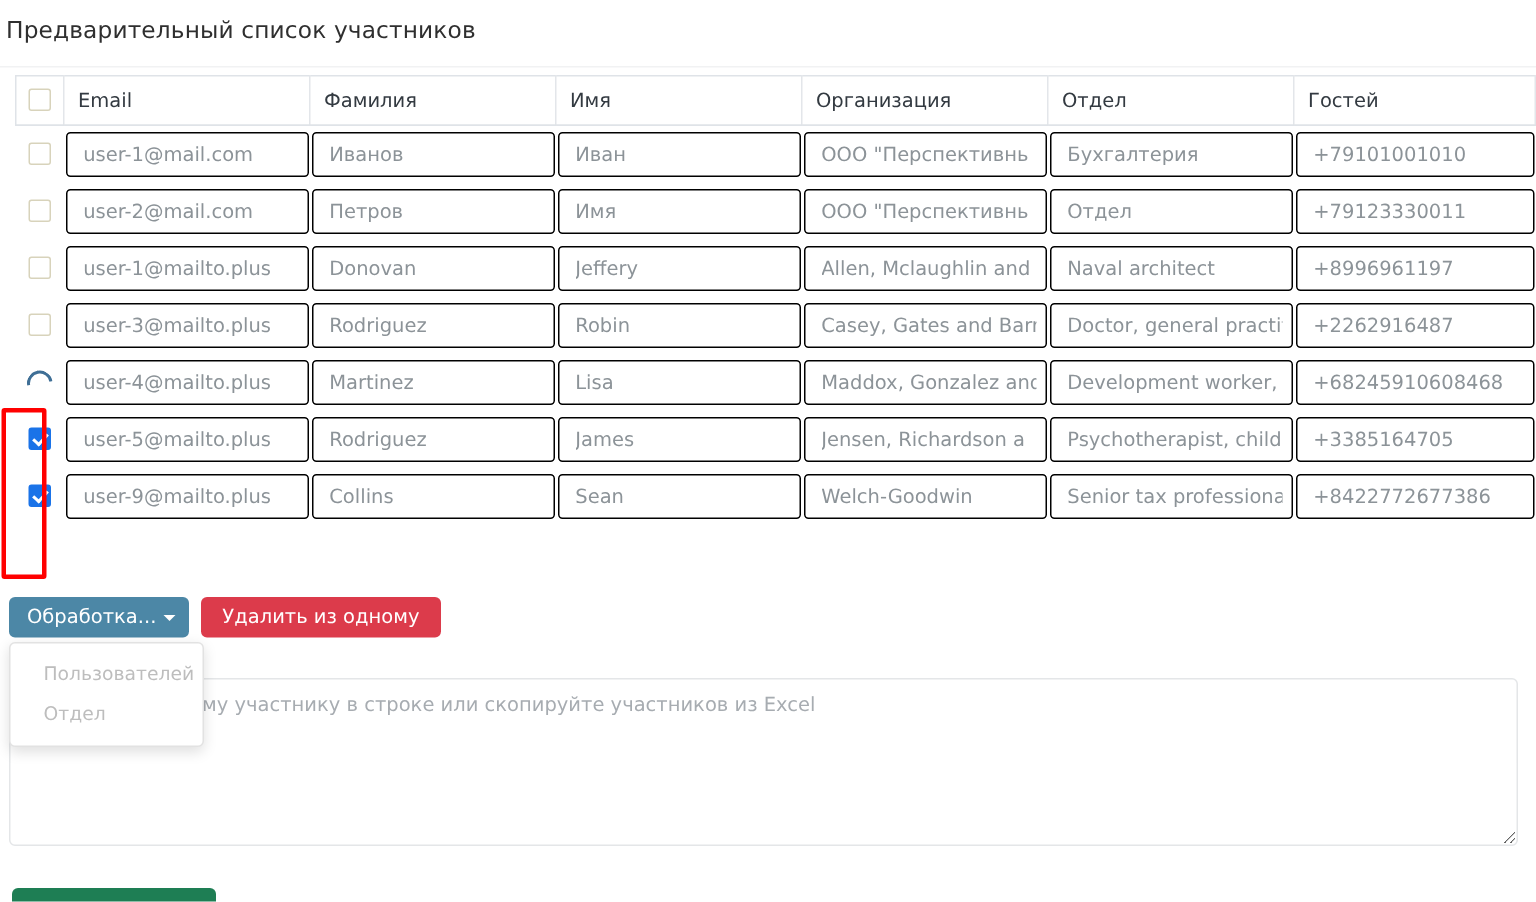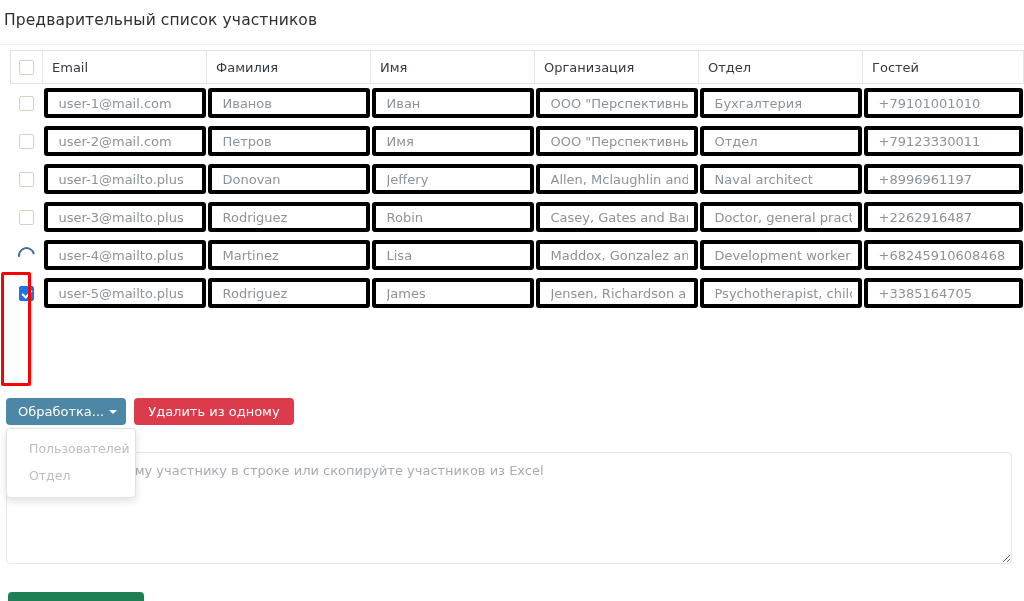--- a/index.html
+++ b/index.html
@@ -81,21 +81,21 @@
   col.c-dept  { width: 164px; }
   col.c-phone { width: 161px; }
 
   
   .cell-input {
     display: block;
     box-sizing: border-box;
     width: 100%;
     height: 30px;
     line-height: 28px;
-    border: 4px solid #000000;
+    border: 1px solid #000000;
     border-radius: 3px;
     background: #ffffff;
     color: #8c9398;
     font-family: inherit;
     font-size: 13px;
     padding: 0 6px 0 11px;
     outline: none;
     white-space: nowrap;
     overflow: hidden;
     text-overflow: clip;
@@ -415,20 +415,41 @@
           <td>
             <input type="text" class="cell-input" value="Jensen, Richardson a" style="">
           </td>
           <td>
             <input type="text" class="cell-input" value="Psychotherapist, child" style="">
           </td>
           <td>
             <input type="text" class="cell-input" value="+3385164705" style="">
           </td>
         </tr>
+        <tr>
+          <td class="sel-col"><input type="checkbox" class="cb checked" checked="" style=""></td>
+          <td>
+            <input type="text" class="cell-input" value="user-9@mailto.plus" style="">
+          </td>
+          <td>
+            <input type="text" class="cell-input" value="Collins" style="">
+          </td>
+          <td>
+            <input type="text" class="cell-input" value="Sean" style="">
+          </td>
+          <td>
+            <input type="text" class="cell-input" value="Welch-Goodwin" style="">
+          </td>
+          <td>
+            <input type="text" class="cell-input" value="Senior tax professiona" style="">
+          </td>
+          <td>
+            <input type="text" class="cell-input" value="+8422772677386" style="">
+          </td>
+        </tr>
       </tbody>
   </table>
 </div>
 
 <div class="annot-box"></div>
 
 <div class="btn-row">
   <button class="btn btn-process">
     <span>Обработка...</span>
     <span class="caret"></span>

